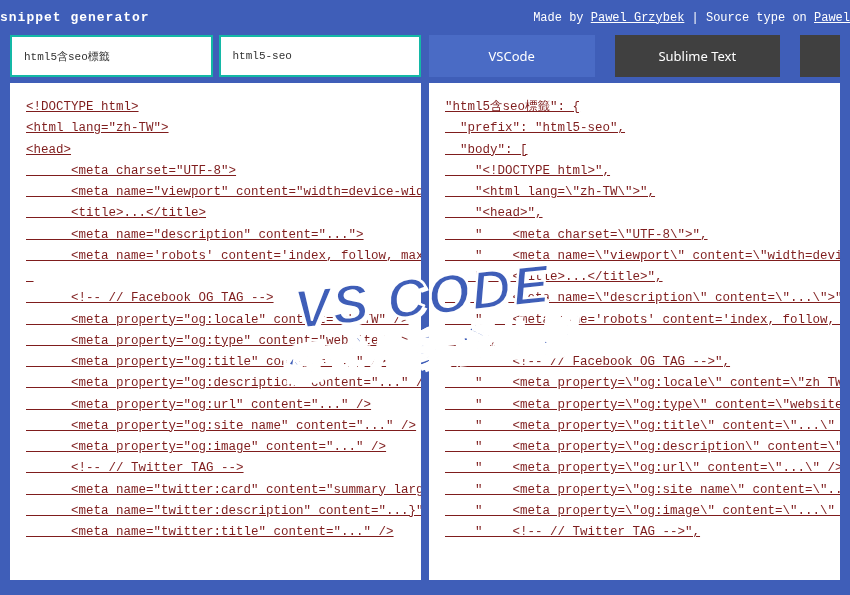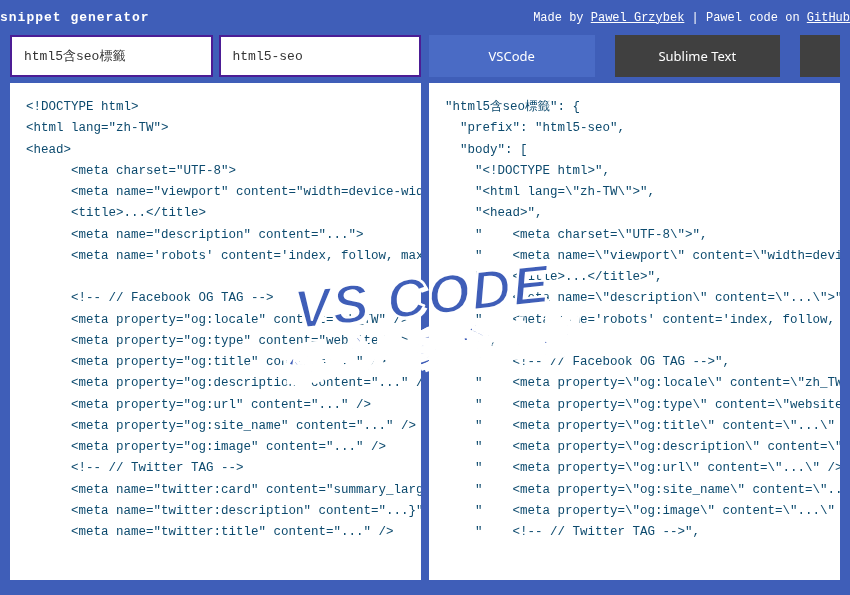--- a/index.html
+++ b/index.html
@@ -44,23 +44,23 @@
       min-width: 0;
     }
     .inputs-row {
       display: flex;
       gap: 6px;
       height: 42px;
     }
     .input-box {
       flex: 1;
       background: #fff;
-      border: 2px solid #4c1d95;
+      border: 2px solid #14b8a6;
       padding: 10px 12px;
-      font-size: 13px;
+      font-size: 11px;
       font-family: inherit;
       color: #333;
       outline: none;
     }
     .tabs-row {
       display: flex;
       gap: 20px;
       height: 42px;
     }
     .tab {
@@ -80,23 +80,24 @@
     .tab.narrow {
       flex: 0 0 40px;
     }
     .code-area {
       flex: 1;
       background: #fff;
       margin-top: 6px;
       padding: 14px 16px;
       font-size: 12.5px;
       line-height: 1.7;
-      color: #0c4a6e;
+      color: #7f1d1d;
       overflow: hidden;
       white-space: pre;
+      text-decoration: underline;
     }
     .code-line {
       white-space: pre;
     }
     .overlay-text {
       position: absolute;
       top: 265px;
       left: 50%;
       transform: translateX(-50%) rotate(-6deg);
       text-align: center;
@@ -124,21 +125,21 @@
       font-style: italic;
       margin-top: -6px;
     }
   </style>
 </head>
 <body>
 
 <div class="header">
   <div class="header-title">snippet generator</div>
   <div class="header-right">
-    <span>Made by </span><a href="#">Pawel Grzybek</a><span> | Pawel code on </span><a href="#">GitHub</a>
+    <span>Made by </span><a href="#">Pawel Grzybek</a><span> | Source type on </span><a href="#">Pawel</a>
   </div>
 </div>
 
 <div class="main">
   <div class="left-panel">
     <div class="inputs-row">
       <input class="input-box" value="html5含seo標籤" style="">
       <input class="input-box" value="html5-seo" style="">
     </div>
     <div class="code-area" id="left-code"><div class="code-line">&lt;!DOCTYPE html&gt;</div><div class="code-line">&lt;html lang="zh-TW"&gt;</div><div class="code-line">&lt;head&gt;</div><div class="code-line">      &lt;meta charset="UTF-8"&gt;</div><div class="code-line">      &lt;meta name="viewport" content="width=device-width, initial-sc</div><div class="code-line">      &lt;title&gt;...&lt;/title&gt;</div><div class="code-line">      &lt;meta name="description" content="..."&gt;</div><div class="code-line">      &lt;meta name='robots' content='index, follow, max-image-previe</div><div class="code-line">&nbsp;</div><div class="code-line">      &lt;!-- // Facebook OG TAG --&gt;</div><div class="code-line">      &lt;meta property="og:locale" content="zh_TW" /&gt;</div><div class="code-line">      &lt;meta property="og:type" content="website" /&gt;</div><div class="code-line">      &lt;meta property="og:title" content="..." /&gt;</div><div class="code-line">      &lt;meta property="og:description" content="..." /&gt;</div><div class="code-line">      &lt;meta property="og:url" content="..." /&gt;</div><div class="code-line">      &lt;meta property="og:site_name" content="..." /&gt;</div><div class="code-line">      &lt;meta property="og:image" content="..." /&gt;</div><div class="code-line">      &lt;!-- // Twitter TAG --&gt;</div><div class="code-line">      &lt;meta name="twitter:card" content="summary_large_image" /&gt;</div><div class="code-line">      &lt;meta name="twitter:description" content="...}" /&gt;</div><div class="code-line">      &lt;meta name="twitter:title" content="..." /&gt;</div></div>

